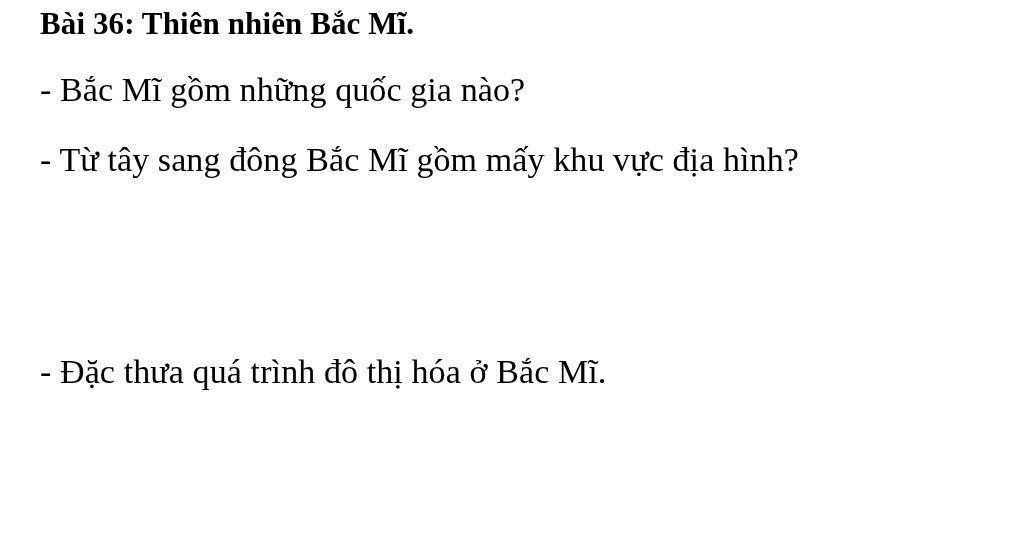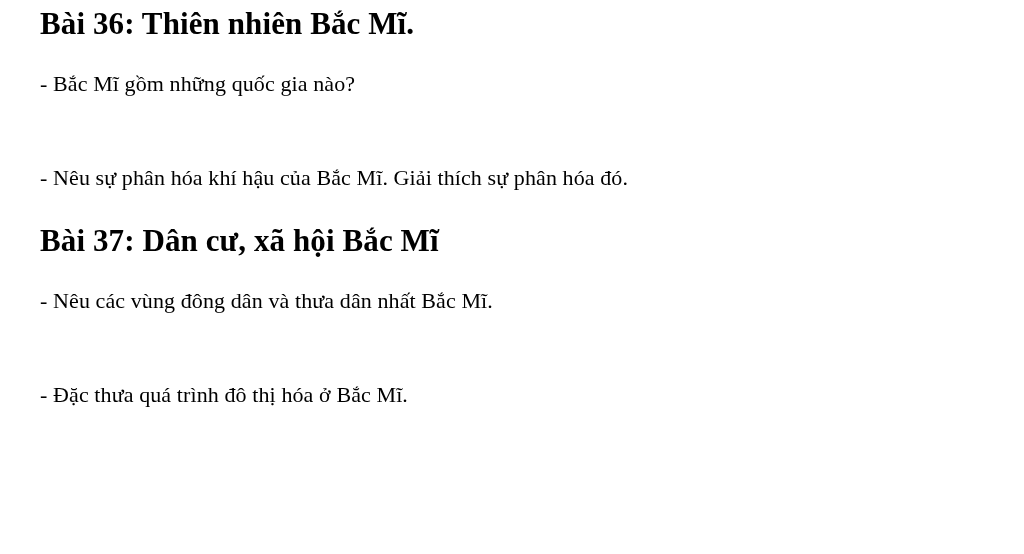--- a/index.html
+++ b/index.html
@@ -16,21 +16,21 @@
   }
   .page {
     width: 1024px;
     height: 554px;
     box-sizing: border-box;
     padding: 8px 18px 0 40px;
     display: flex;
     flex-direction: column;
   }
   .line {
-    font-size: 22px;
+    font-size: 34px;
     line-height: 1.0;
     white-space: nowrap;
     letter-spacing: 0.1px;
   }
   .heading {
     font-weight: bold;
     font-size: 31px;
   }
   .spacer-heading { height: 34px; }
   .spacer-item { height: 36px; }
@@ -40,28 +40,26 @@
 <body>
 
 <div class="page">
 
   <div class="line heading">Bài 36: Thiên nhiên Bắc Mĩ.</div>
   <div class="spacer-heading"></div>
 
   <div class="line">- Bắc Mĩ gồm những quốc gia nào?</div>
   <div class="spacer-item"></div>
 
+  <div class="line">- Từ tây sang đông Bắc Mĩ gồm mấy khu vực địa hình?</div>
   <div class="spacer-item"></div>
 
-  <div class="line">- Nêu sự phân hóa khí hậu của Bắc Mĩ. Giải thích sự phân hóa đó.</div>
   <div class="spacer-heading2"></div>
 
-  <div class="line heading">Bài 37: Dân cư, xã hội Bắc Mĩ</div>
   <div class="spacer-heading"></div>
 
-  <div class="line">- Nêu các vùng đông dân và thưa dân nhất Bắc Mĩ.</div>
   <div class="spacer-item"></div>
 
   <div class="spacer-item"></div>
 
   <div class="line">- Đặc thưa quá trình đô thị hóa ở Bắc Mĩ.</div>
 
 </div>
 
 </body></html>

